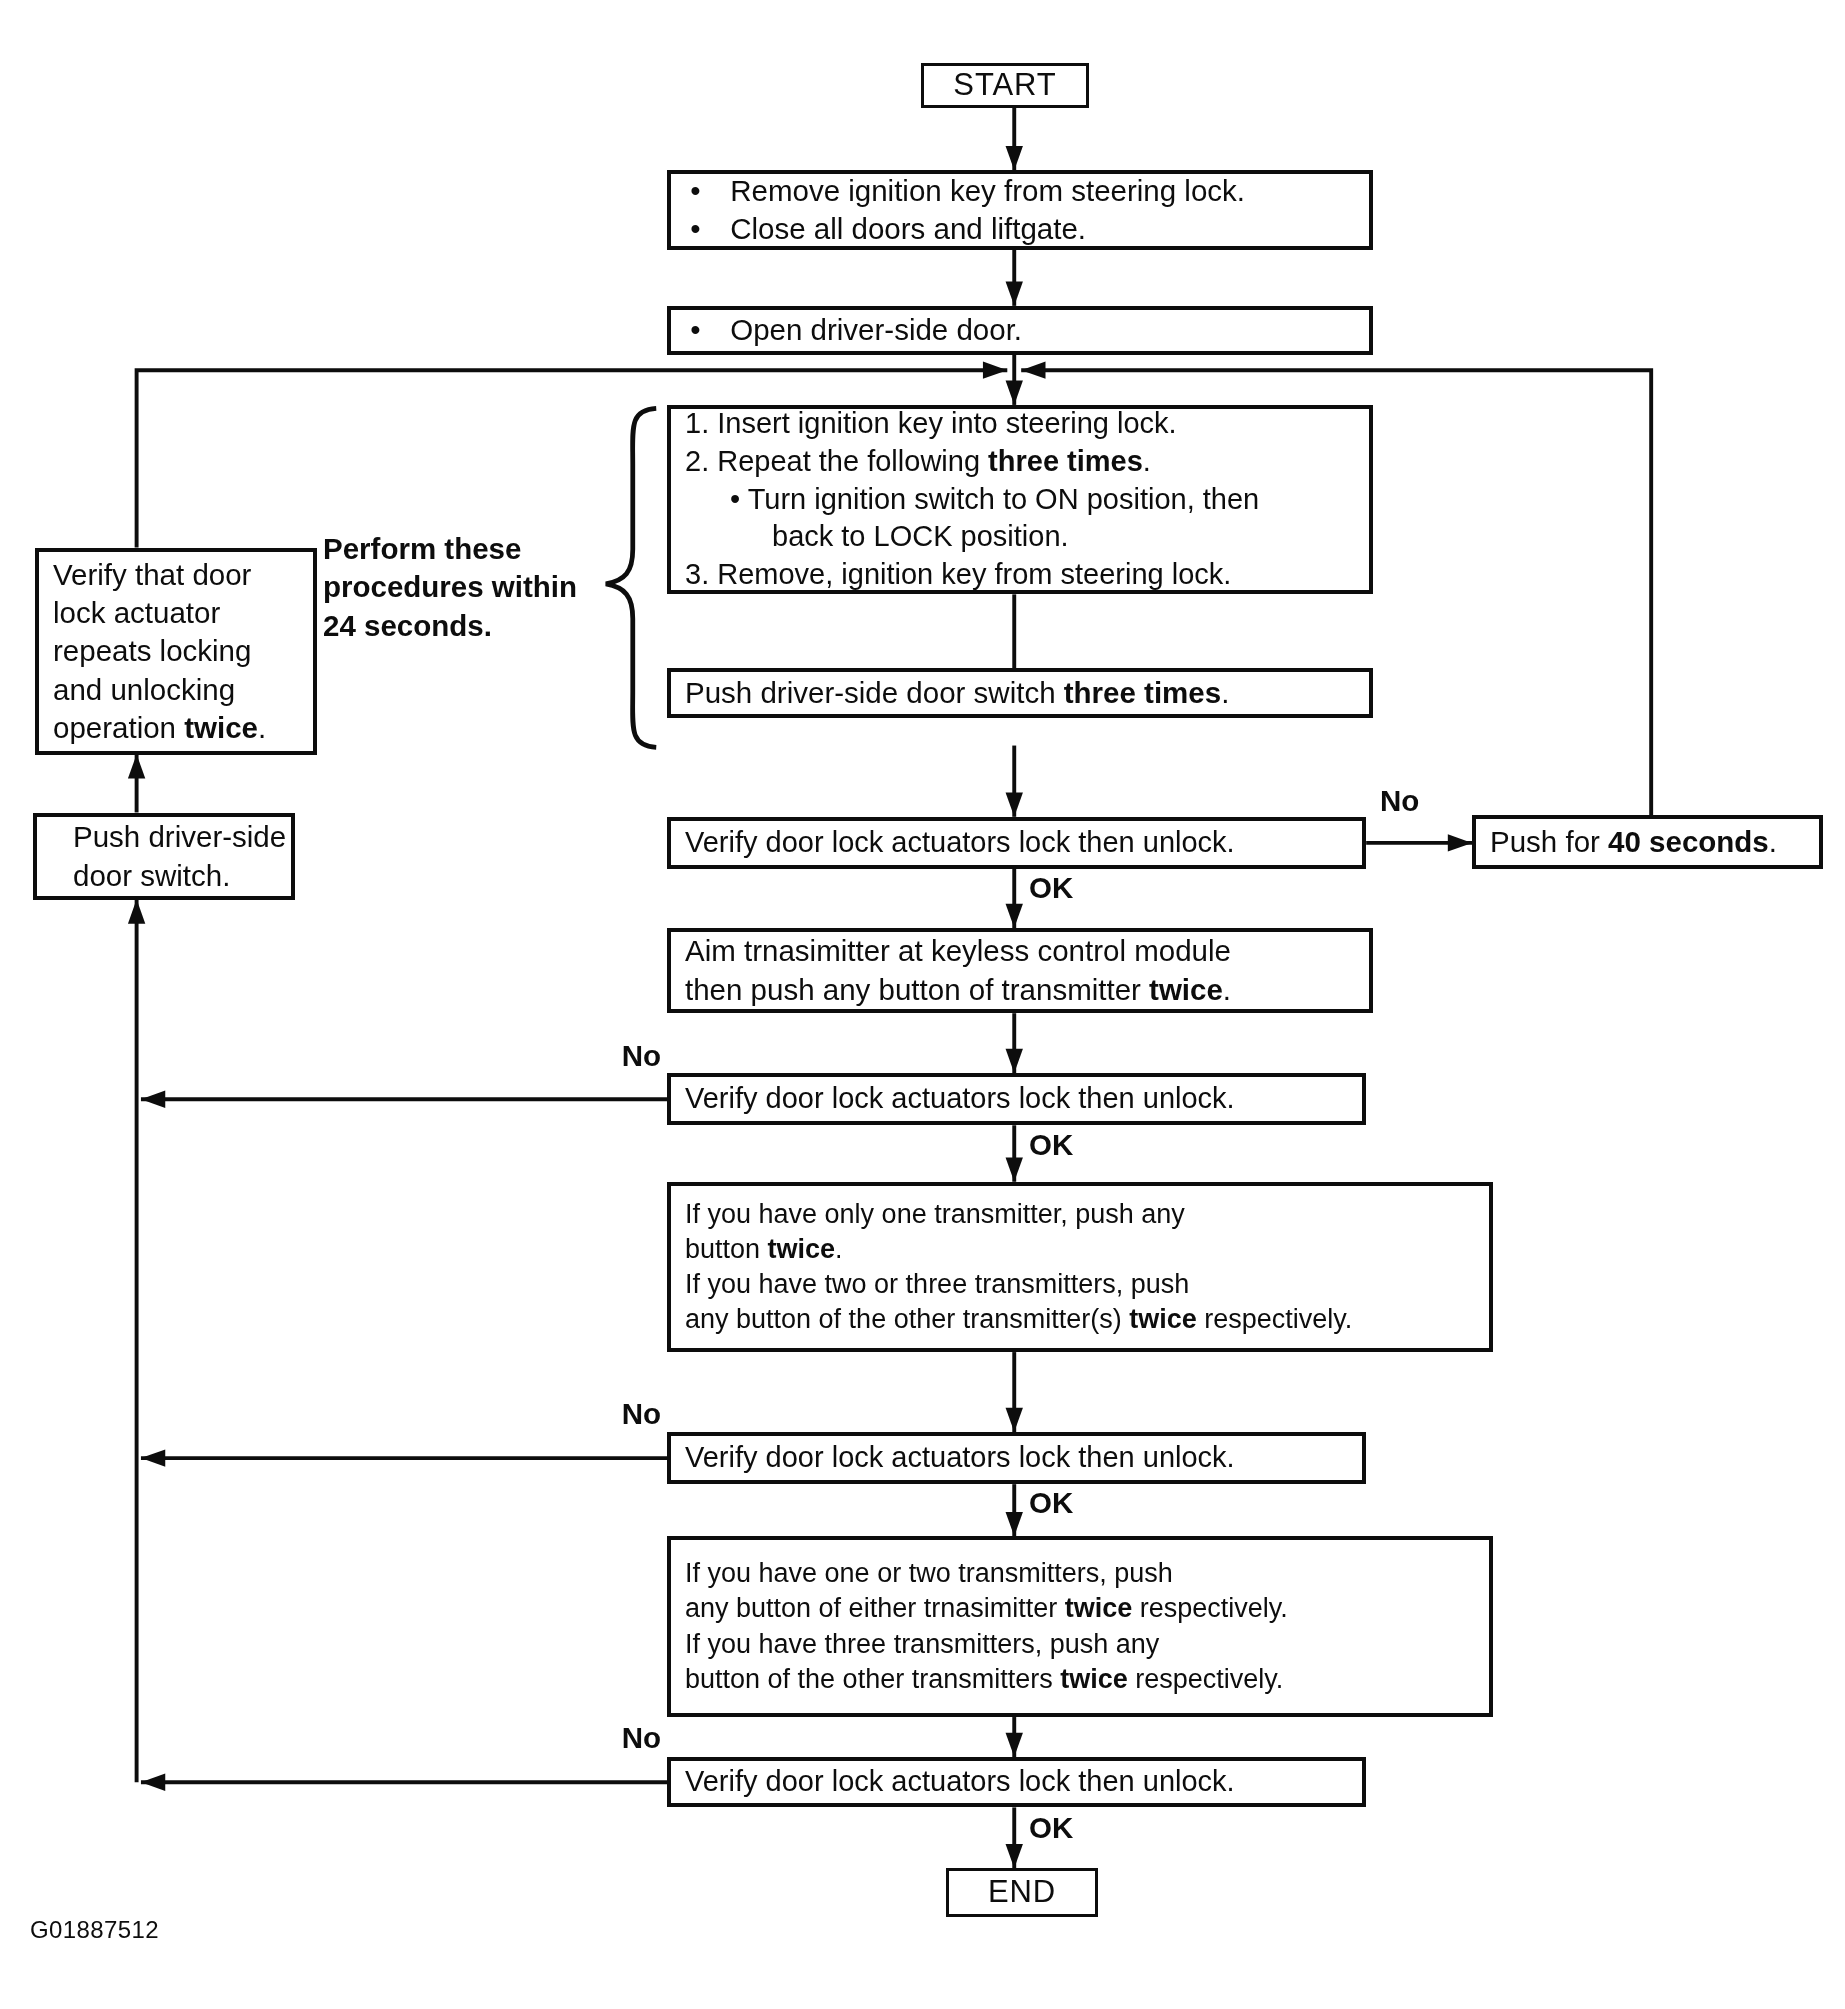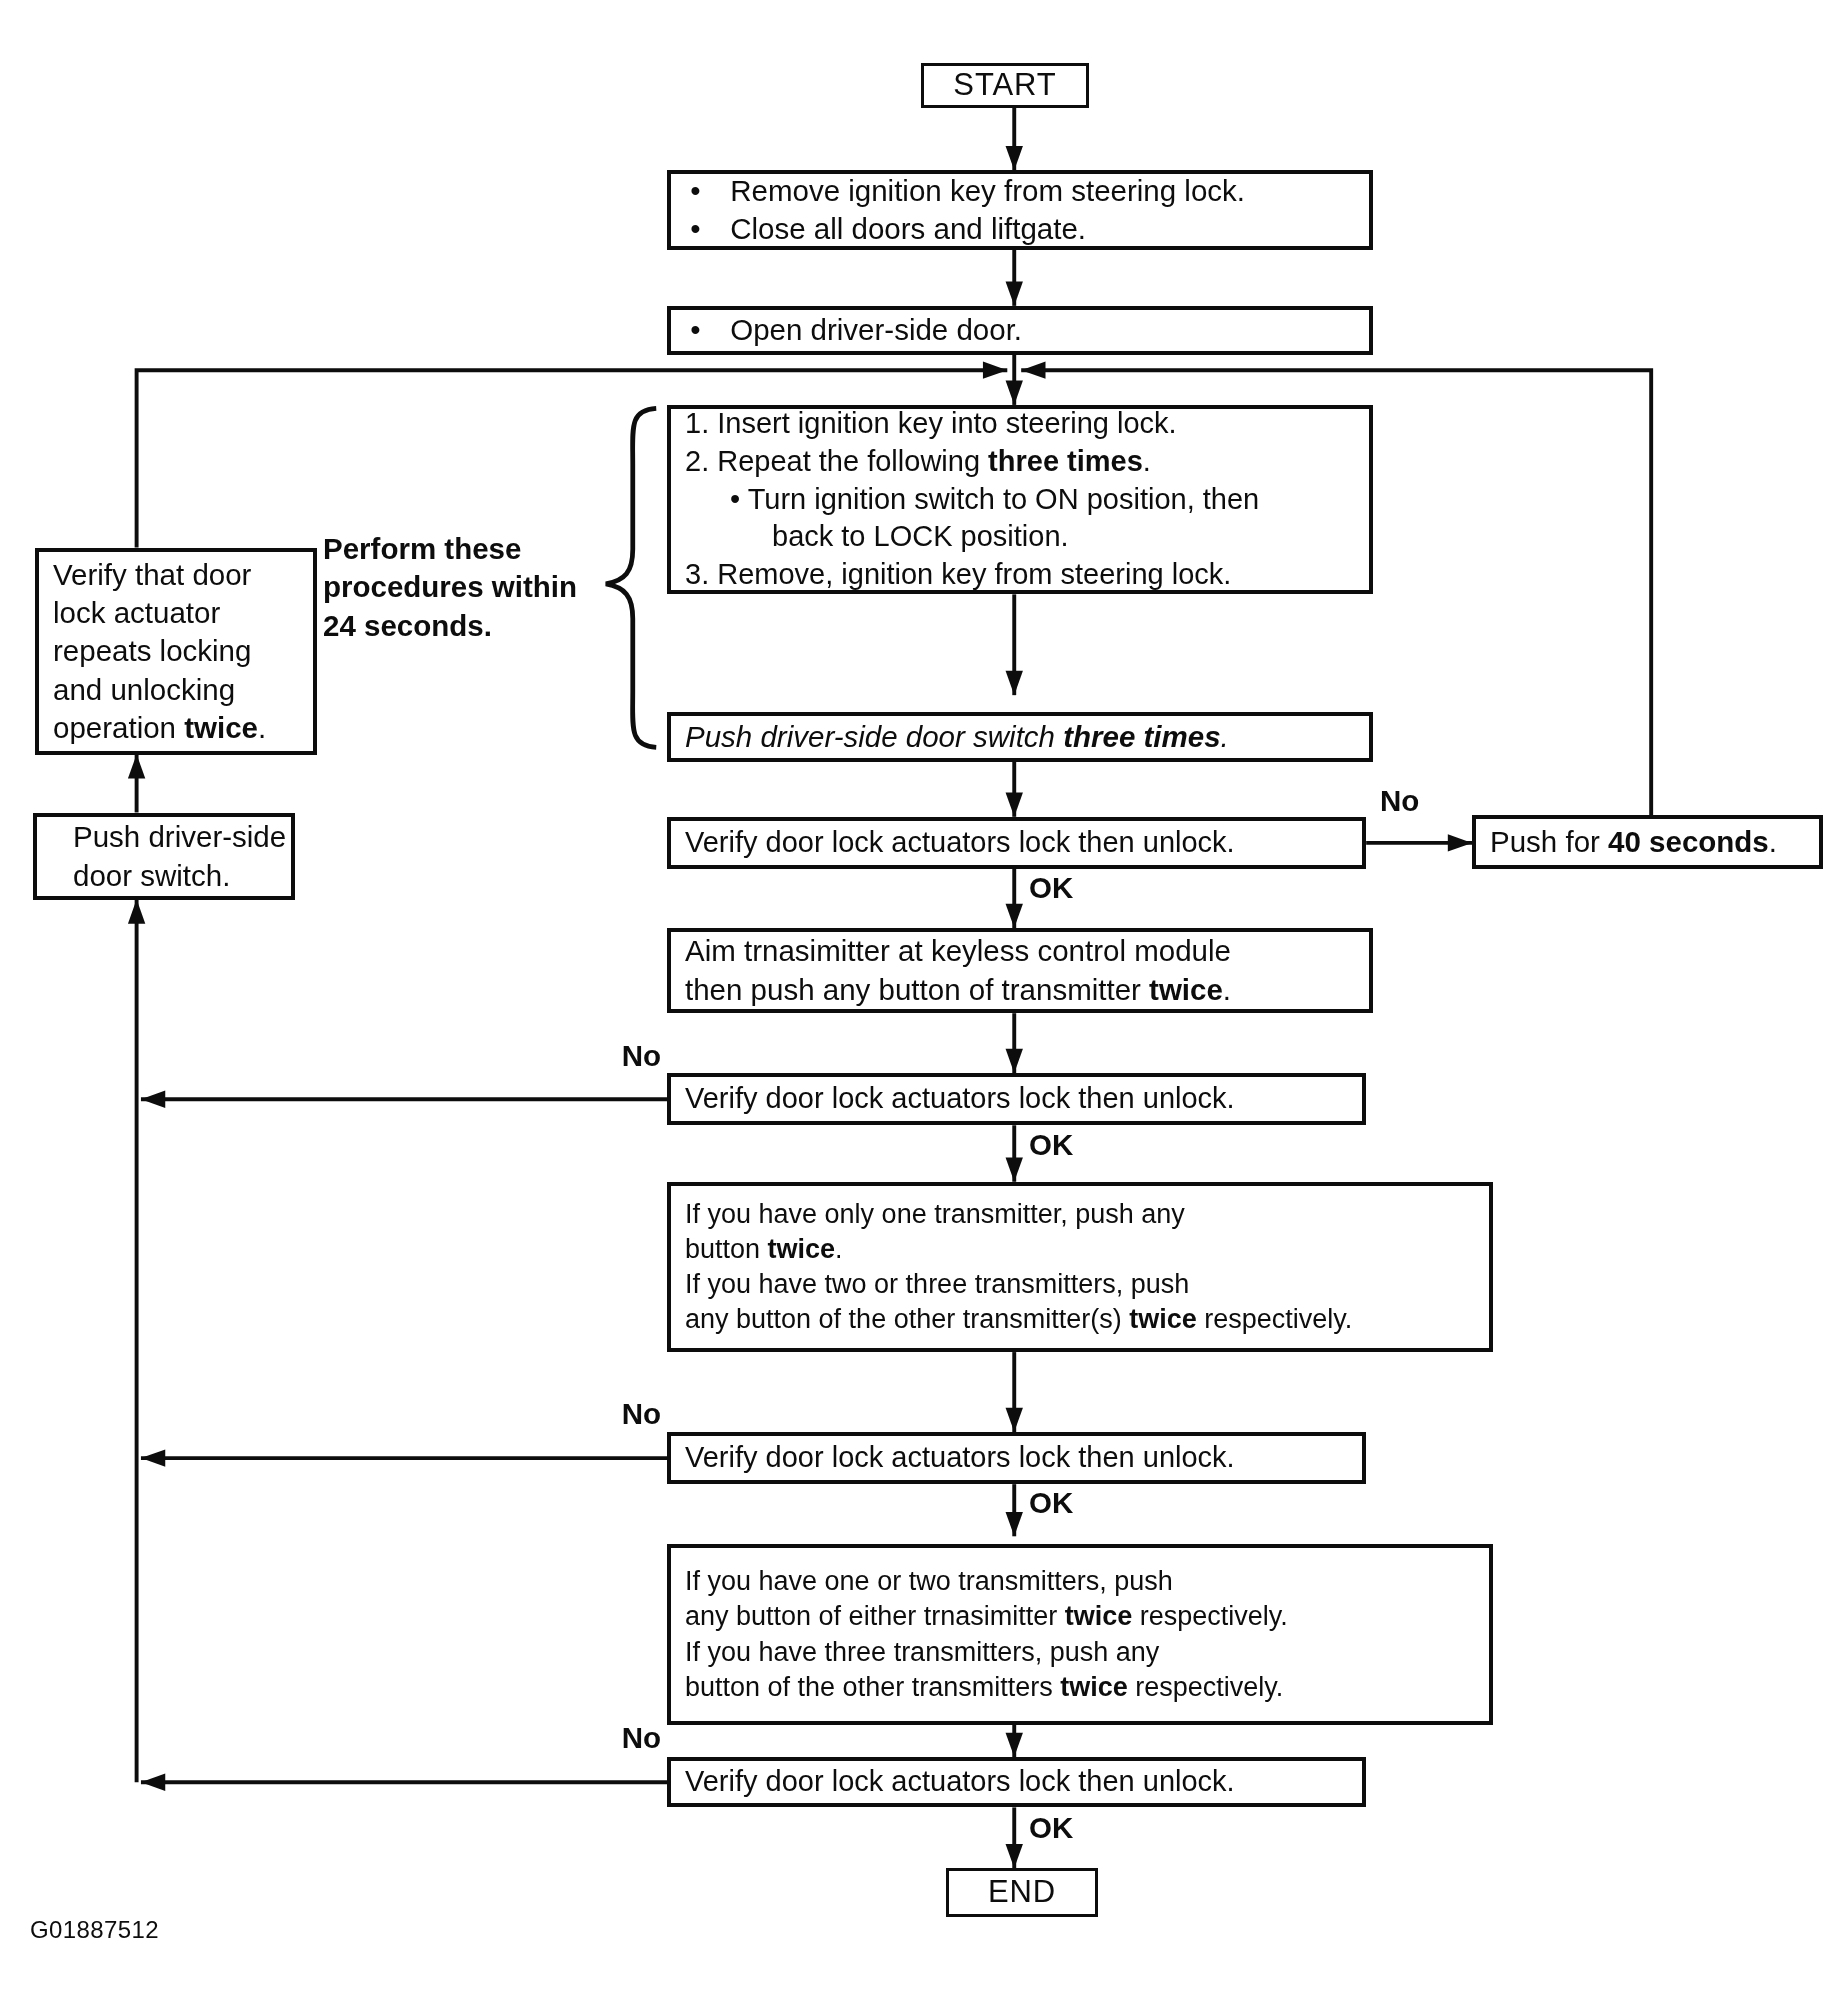--- a/index.html
+++ b/index.html
@@ -123,21 +123,21 @@
     </div>
 
   <div class="node bignum" style="left:667px;top:405px;width:706px;height:189px;">
       <div class="ln"><span>1. Insert ignition key into steering lock.</span></div>
       <div class="ln"><span>2. Repeat the following </span><span class="b">three times</span><span>.</span></div>
       <div class="ln ind1"><span>• Turn ignition switch to ON position, then</span></div>
       <div class="ln ind2"><span>back to LOCK position.</span></div>
       <div class="ln"><span>3. Remove, ignition key from steering lock.</span></div>
     </div>
 
-  <div class="node" style="left:667px;top:712px;width:706px;height:50px;font-style:italic;">
+  <div class="node" style="left:667px;top:668px;width:706px;height:50px;">
       <div class="ln"><span>Push driver-side door switch </span><span class="b">three times</span><span>.</span></div>
     </div>
 
   <div class="node verify" style="left:667px;top:817px;width:699px;height:52px;">Verify door lock actuators lock then unlock.</div>
 
   <div class="node" style="left:1472px;top:815px;width:351px;height:54px;">
       <div class="ln"><span>Push for </span><span class="b">40 seconds</span><span>.</span></div>
     </div>
 
   <div class="node" style="left:667px;top:928px;width:706px;height:85px;">
@@ -149,21 +149,21 @@
 
   <div class="node ifbox" style="left:667px;top:1182px;width:826px;height:170px;">
       <div class="ln"><span>If you have only one transmitter, push any</span></div>
       <div class="ln"><span>button </span><span class="b">twice</span><span>.</span></div>
       <div class="ln"><span>If you have two or three transmitters, push</span></div>
       <div class="ln"><span>any button of the other transmitter(s) </span><span class="b">twice</span><span> respectively.</span></div>
     </div>
 
   <div class="node verify" style="left:667px;top:1432px;width:699px;height:52px;">Verify door lock actuators lock then unlock.</div>
 
-  <div class="node ifbox" style="left:667px;top:1536px;width:826px;height:181px;margin-top:8px;">
+  <div class="node ifbox" style="left:667px;top:1536px;width:826px;height:181px;">
       <div class="ln"><span>If you have one or two transmitters, push</span></div>
       <div class="ln"><span>any button of either trnasimitter </span><span class="b">twice</span><span> respectively.</span></div>
       <div class="ln"><span>If you have three transmitters, push any</span></div>
       <div class="ln"><span>button of the other transmitters </span><span class="b">twice</span><span> respectively.</span></div>
     </div>
 
   <div class="node verify" style="left:667px;top:1757px;width:699px;height:50px;">Verify door lock actuators lock then unlock.</div>
 
   <div class="node" style="left:35px;top:548px;width:282px;height:207px;">
       <div class="ln"><span>Verify that door</span></div>

